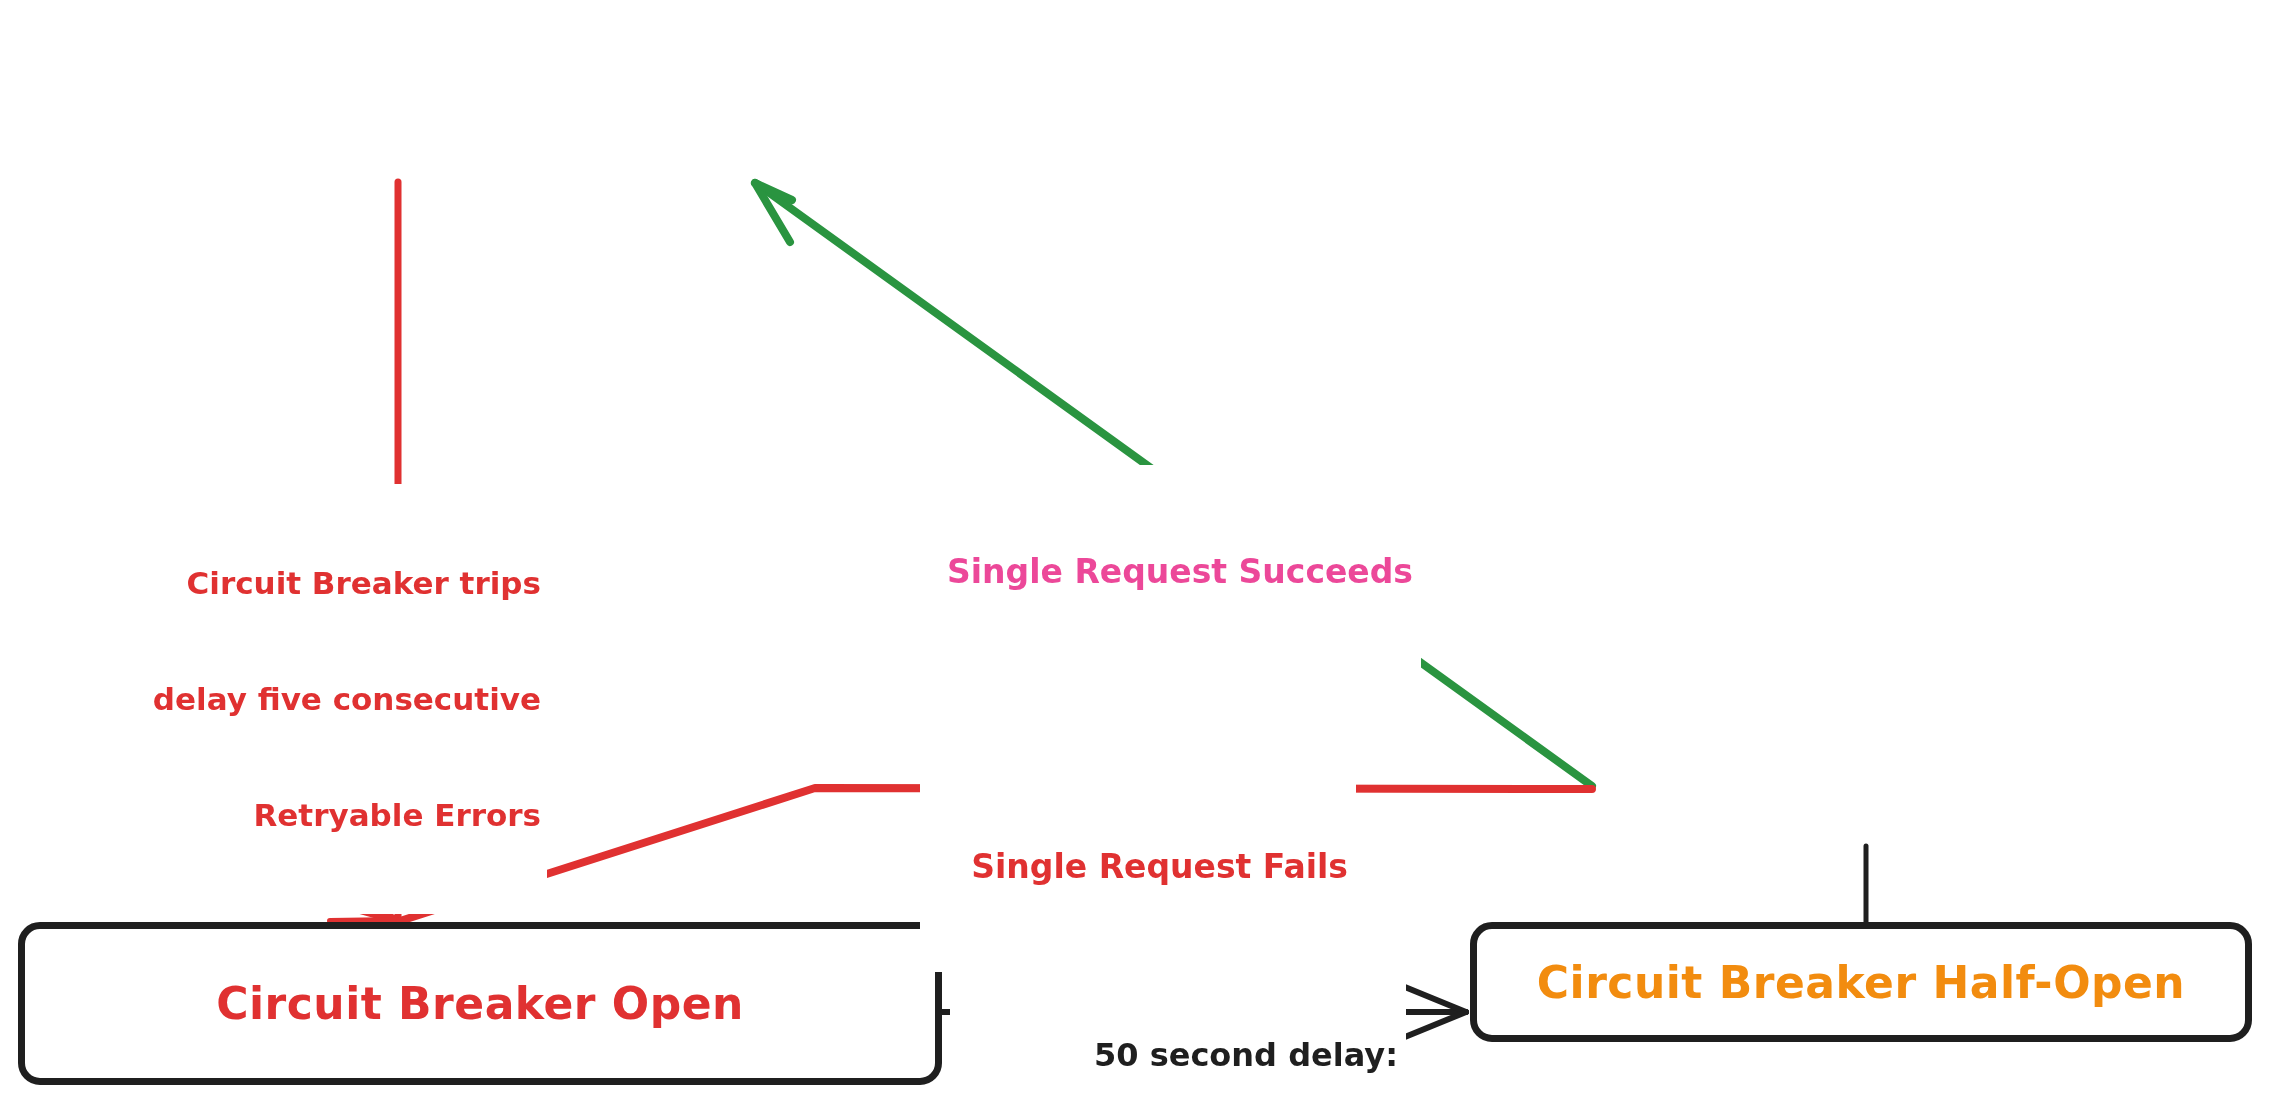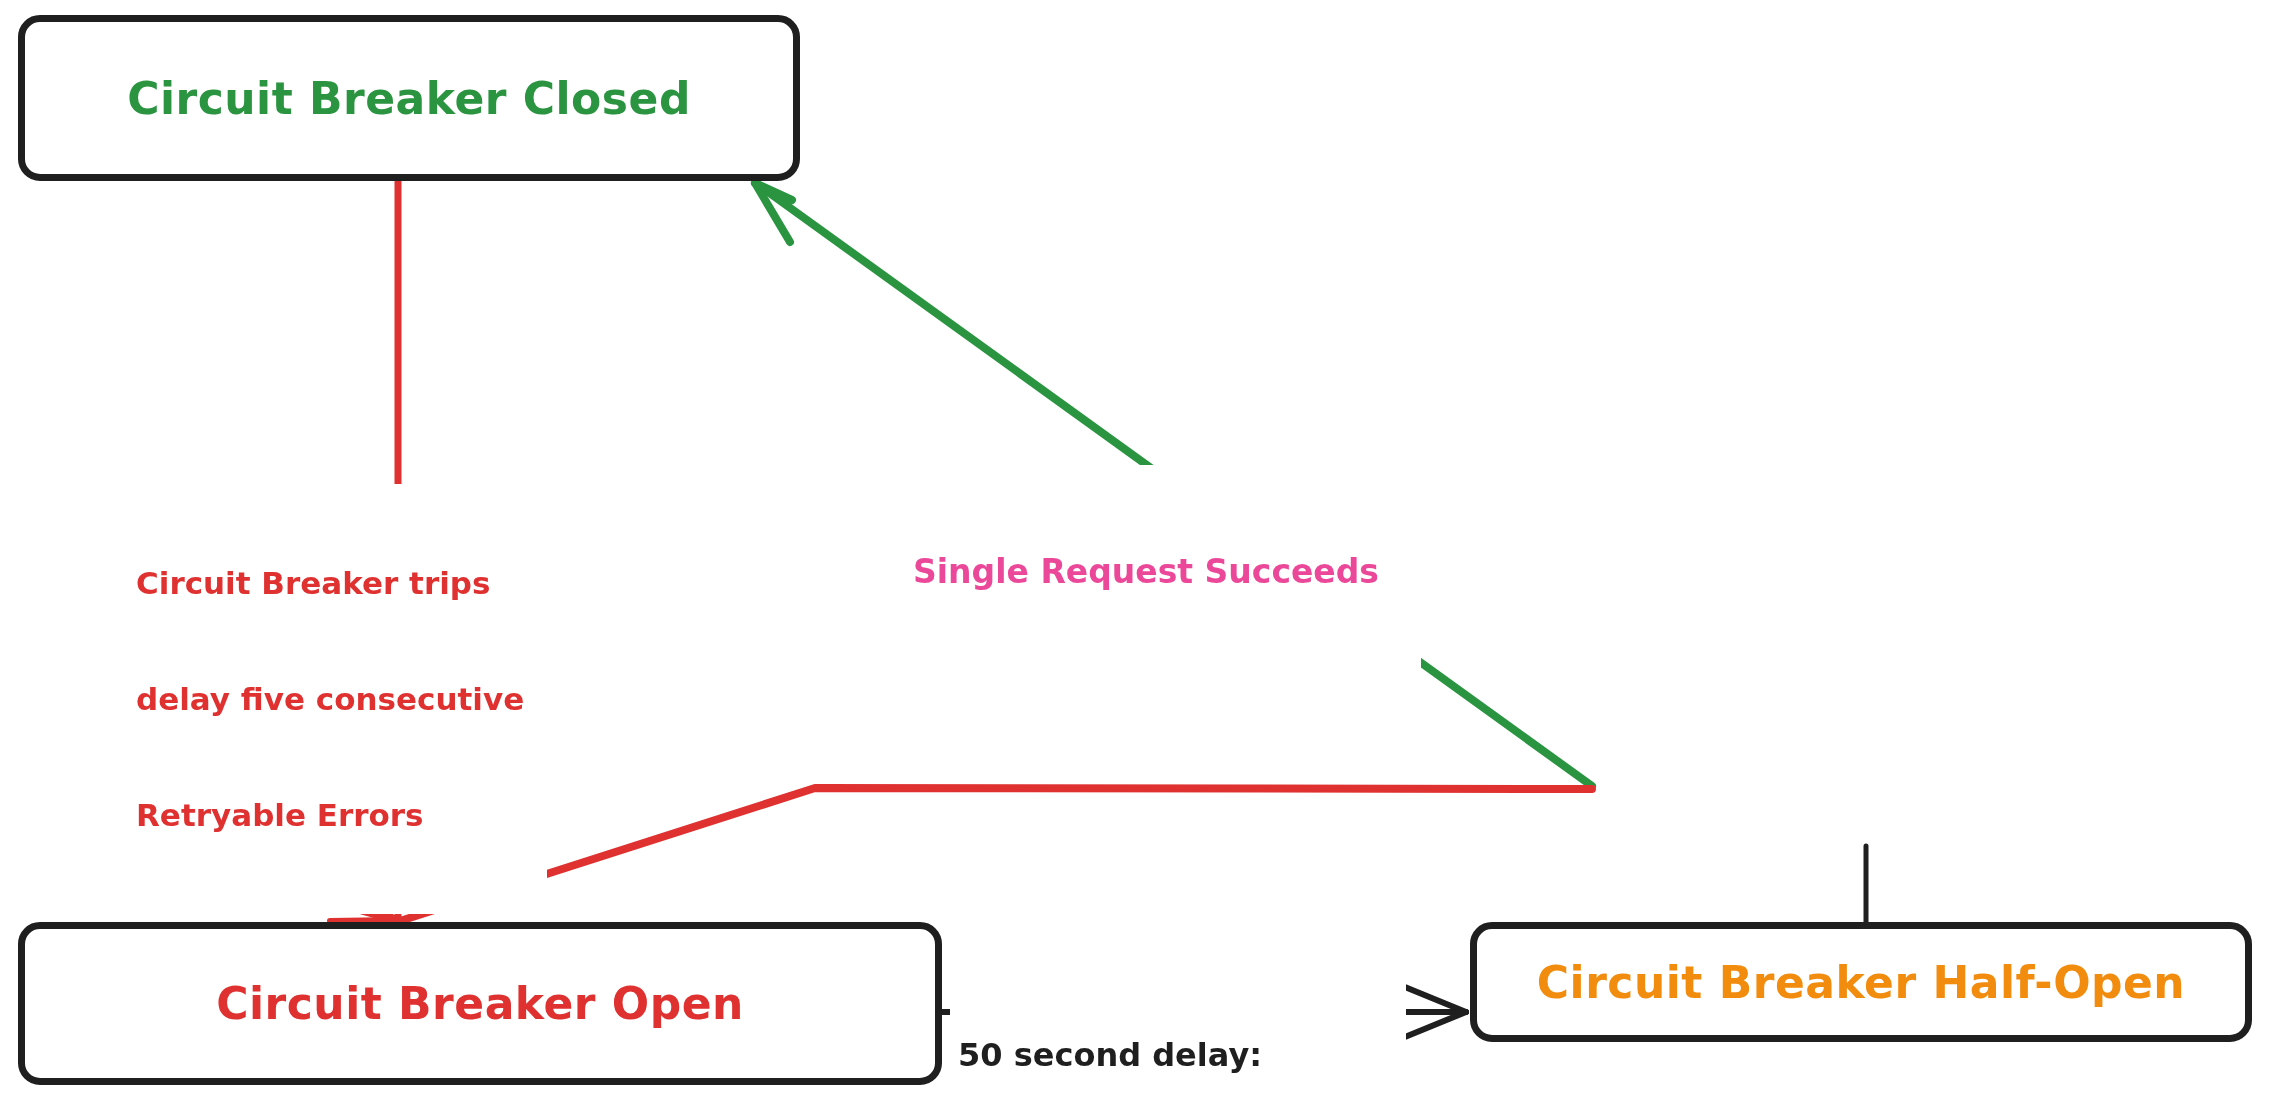--- a/index.html
+++ b/index.html
@@ -63,21 +63,21 @@
     left: 0; top: 0;
     width: 2272px; height: 1107px;
     pointer-events: none;
   }
 
   
   .edge-label {
     position: absolute;
     font-family: "DejaVu Sans", sans-serif;
     font-weight: 600;
-    text-align: left;
+    text-align: right;
     background: #ffffff;
     white-space: pre;
     line-height: 1.25;
   }
   #label-trips {
     left: 130px; top: 484px; width: 405px;
     color: #e03131; font-size: 31px;
     padding: 2px 6px;
   }
   #label-succeeds {
@@ -126,42 +126,42 @@
       <path d="M 802 1012 L 1466 1012" stroke="#1f1f1f" stroke-width="6" fill="none" stroke-linecap="round"></path>
       <path d="M 1400 985 L 1466 1012" stroke="#1f1f1f" stroke-width="6" fill="none" stroke-linecap="round"></path>
       <path d="M 1400 1039 L 1466 1012" stroke="#1f1f1f" stroke-width="6" fill="none" stroke-linecap="round"></path>
     </g>
 
     <g>
       <path d="M 1866 846 L 1866 922" stroke="#1f1f1f" stroke-width="5" fill="none" stroke-linecap="round"></path>
     </g>
   </svg>
 
-  <div class="node" id="node-closed">
-    <span class="node-label">Circuit Breaker Closed</span>
-  </div>
 
   <div class="node" id="node-open">
     <span class="node-label">Circuit Breaker Open</span>
   </div>
 
   <div class="node" id="node-halfopen">
     <span class="node-label">Circuit Breaker Half-Open</span>
   </div>
 
 
   <div class="edge-label" id="label-trips">
     <span class="line">Circuit Breaker trips</span>
     <span class="line">delay five consecutive</span>
     <span class="line">Retryable Errors</span>
   </div>
 
   <div class="edge-label" id="label-succeeds">
     <span class="line">Single Request Succeeds</span>
   </div>
 
+  <div class="edge-label" id="label-fails">
+    <span class="line">Single Request Fails</span>
+  </div>
 
   <div class="edge-label" id="label-delay">
     <span class="line">50 second delay:</span>
     
   </div>
 
 </div>
 
 </body></html>

